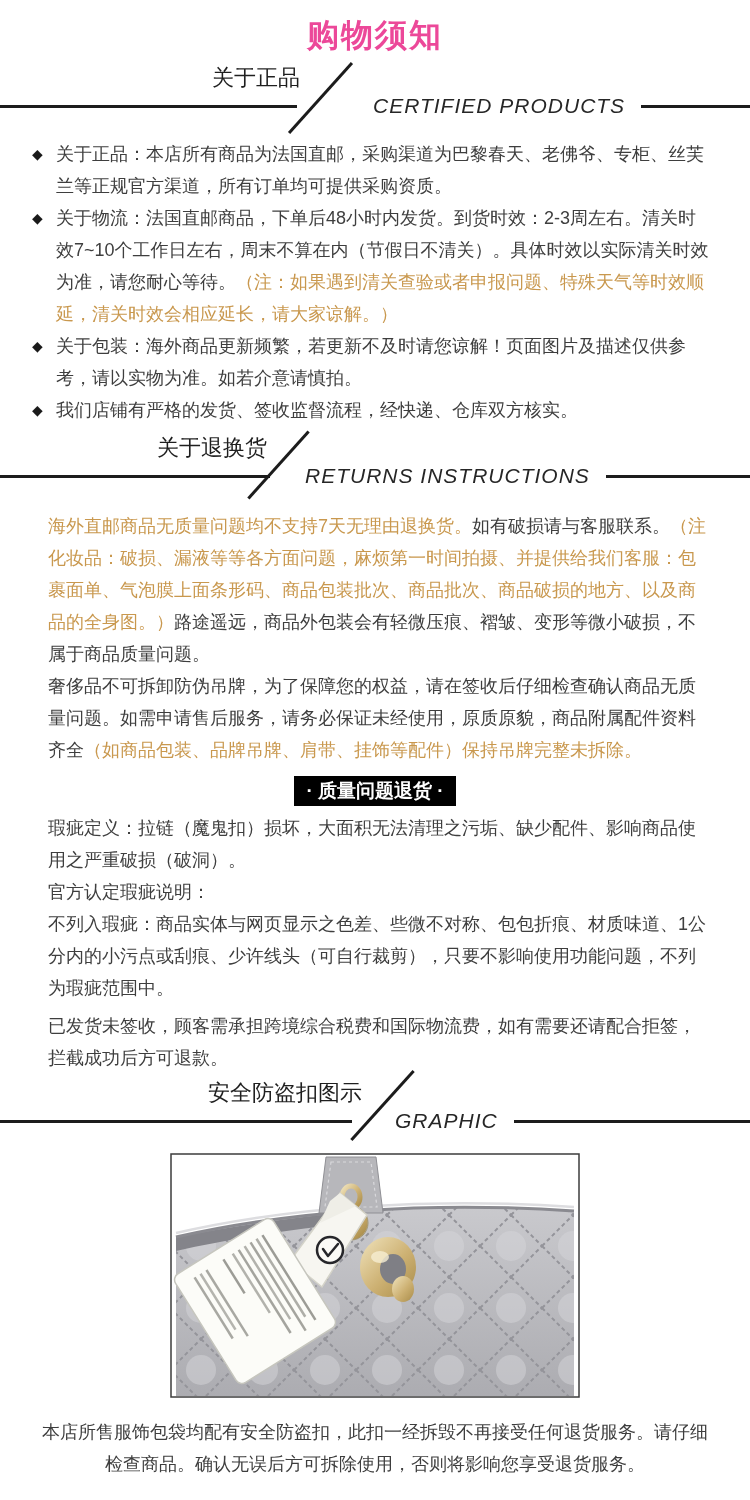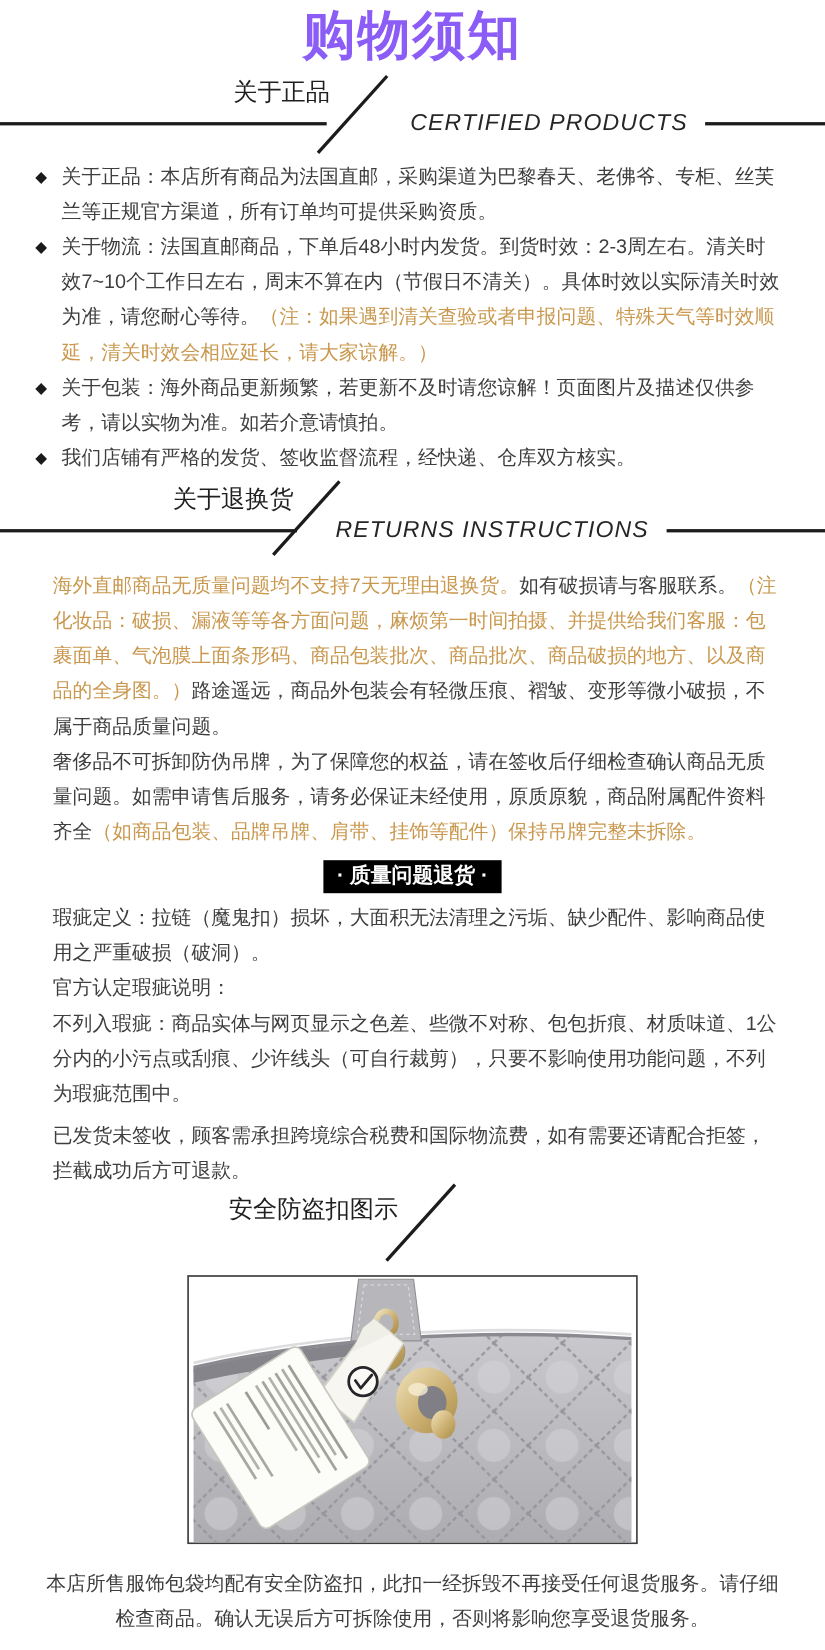--- a/index.html
+++ b/index.html
@@ -1,20 +1,20 @@
 <!DOCTYPE html>
 <html><head>
 <meta charset="utf-8">
 <style>
   * { margin:0; padding:0; box-sizing:border-box; }
   html,body { background:#ffffff; }
   body { width:750px; font-family:"Liberation Sans","DejaVu Sans",sans-serif; color:#3e3e3e; }
   .page { position:relative; width:750px; height:1500px; overflow:hidden; background:#fff; }
 
-  .title { padding-top:0; text-align:center; font-size:48px; font-weight:bold; color:#8b5cf6; letter-spacing:2px; }
+  .title { padding-top:14px; text-align:center; font-size:32px; font-weight:bold; color:#ec4899; letter-spacing:2px; }
 
   
   .sec-head { position:relative; height:70px; }
   .sh-zh { position:absolute; top:3px; font-size:22px; color:#1f1f1f; text-align:right; white-space:nowrap; }
   .sh-row { position:absolute; top:34px; left:0; right:0; display:flex; align-items:center; }
   .sh-line { height:3px; background:#1c1c1c; }
   .sh-line-r { flex:1; height:3px; background:#1c1c1c; }
   .sh-en { font-size:21px; color:#262626; letter-spacing:1px; white-space:nowrap; margin-right:16px;font-style:italic; }
   .sh-slash { position:absolute; width:3px; background:#1c1c1c; transform:rotate(42deg); }
 
@@ -111,20 +111,25 @@
     <div>瑕疵定义：拉链（魔鬼扣）损坏，大面积无法清理之污垢、缺少配件、影响商品使用之严重破损（破洞）。</div>
     <div>官方认定瑕疵说明：</div>
     <div>不列入瑕疵：商品实体与网页显示之色差、些微不对称、包包折痕、材质味道、1公分内的小污点或刮痕、少许线头（可自行裁剪），只要不影响使用功能问题，不列为瑕疵范围中。</div>
   </div>
 
 
   <div class="body-block" style="margin-top:6px;">已发货未签收，顾客需承担跨境综合税费和国际物流费，如有需要还请配合拒签，拦截成功后方可退款。</div>
 
   <div class="sec-head" id="sh3">
     <div class="sh-zh">安全防盗扣图示</div>
+    <div class="sh-row">
+      <span class="sh-line sh-line-l"></span>
+      <span class="sh-en">GRAPHIC</span>
+      <span class="sh-line-r"></span>
+    </div>
     <span class="sh-slash"></span>
   </div>
 
   <div class="photo-wrap">
     <svg width="410" height="245" viewBox="0 0 410 245" xmlns="http://www.w3.org/2000/svg">
       <defs>
         <linearGradient id="bagGrad" x1="0" y1="0" x2="0" y2="1">
           <stop offset="0" stop-color="#c9c9cd"></stop>
           <stop offset="1" stop-color="#acacb1"></stop>
         </linearGradient>

